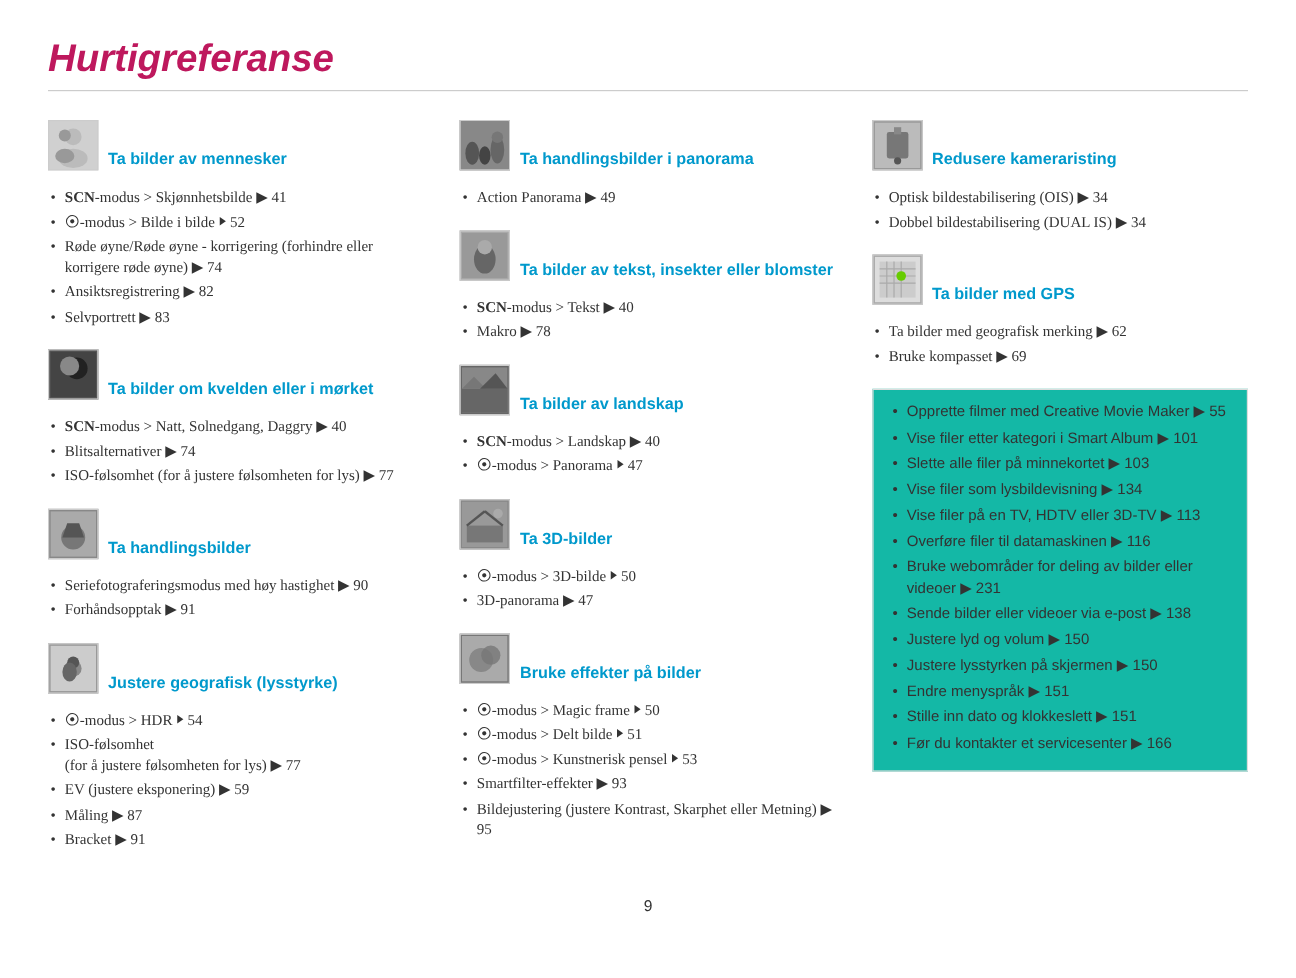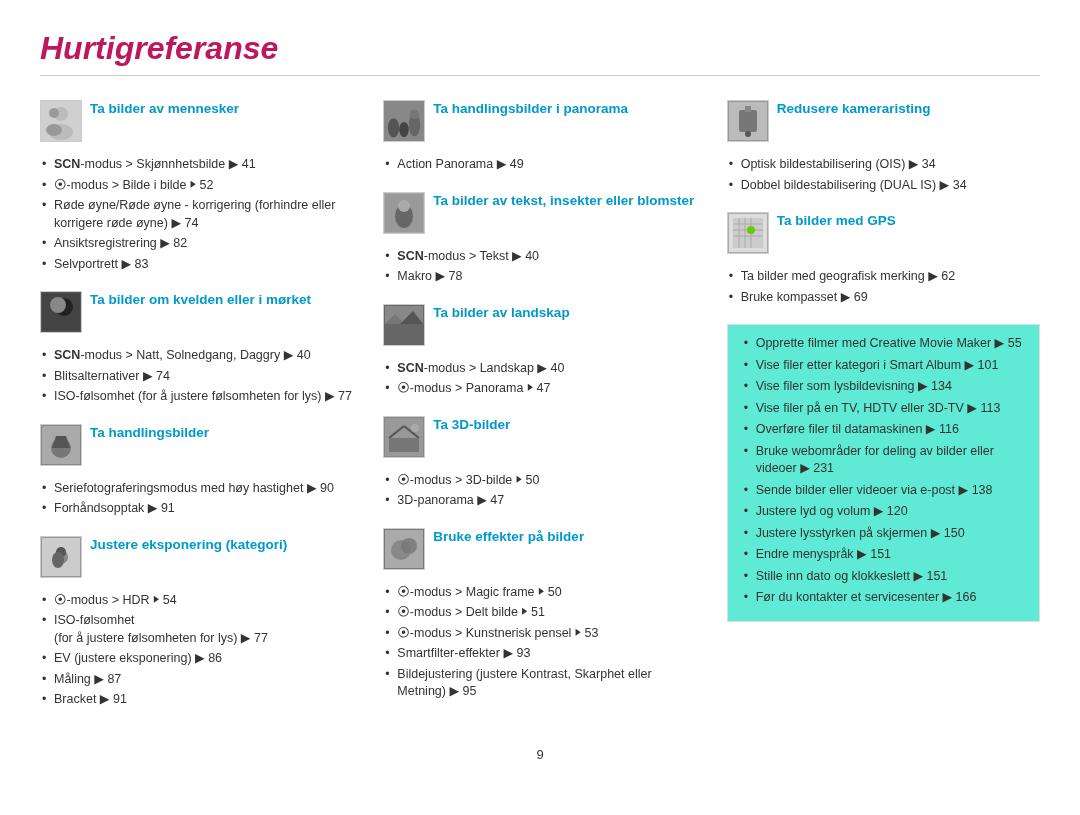--- a/index.html
+++ b/index.html
@@ -27,21 +27,21 @@
     .columns {
       display: grid;
       grid-template-columns: 1fr 1fr 1fr;
       gap: 0 30px;
     }
     .section {
       margin-bottom: 18px;
     }
     .section-header {
       display: flex;
-      align-items: flex-start;
+      align-items: flex-end;
       margin-bottom: 6px;
       gap: 8px;
     }
     .section-icon {
       width: 42px;
       height: 42px;
       flex-shrink: 0;
       border: 1px solid #ccc;
       background: #eee;
       display: flex;
@@ -54,40 +54,41 @@
     .section-title {
       font-size: 13.5px;
       color: #0099cc;
       font-weight: bold;
       line-height: 1.3;
     }
     .section ul {
       list-style: none;
       padding-left: 0;
       margin-top: 14px;
+      font-family: Liberation Serif, serif;
     }
     .section ul li {
       position: relative;
       padding-left: 14px;
       margin-bottom: 3px;
       font-size: 12.5px;
       color: #333;
       line-height: 1.4;
     }
     .section ul li::before {
       content: "•";
       position: absolute;
       left: 2px;
       color: #333;
     }
     .section ul li b, .section ul li strong {
       font-weight: bold;
     }
     .col3-extra {
-      background: #5eead4;
+      background: #14b8a6;
       border: 1px solid #ddd;
       padding: 10px 14px;
       margin-top: 8px;
     }
     .col3-extra ul {
       list-style: none;
       padding: 0;
     }
     .col3-extra ul li {
       position: relative;
@@ -190,26 +191,26 @@
     <div class="section">
       <div class="section-header">
         <div class="section-icon icon-exposure">
           <svg width="38" height="38" viewBox="0 0 38 38">
             <rect width="38" height="38" fill="#ccc"></rect>
             <circle cx="19" cy="19" r="7" fill="#888"></circle>
             <circle cx="19" cy="14" r="5" fill="#555"></circle>
             <ellipse cx="16" cy="22" rx="6" ry="8" fill="#666"></ellipse>
           </svg>
         </div>
-        <span class="section-title">Justere eksponering (kategori)</span>
+        <span class="section-title">Justere geografisk (lysstyrke)</span>
       </div>
       <ul>
         <li>⦿-modus &gt; HDR ▶ 54</li>
         <li>ISO-følsomhet<br>(for å justere følsomheten for lys) ▶ 77</li>
-        <li>EV (justere eksponering) ▶ 86</li>
+        <li>EV (justere eksponering) ▶ 59</li>
         <li>Måling ▶ 87</li>
         <li>Bracket ▶ 91</li>
       </ul>
     </div>
   </div>
 
   <div>
 
     <div class="section">
       <div class="section-header">
@@ -344,26 +345,27 @@
       <ul>
         <li>Ta bilder med geografisk merking ▶ 62</li>
         <li>Bruke kompasset ▶ 69</li>
       </ul>
     </div>
 
     <div class="col3-extra">
       <ul>
         <li>Opprette filmer med Creative Movie Maker ▶ 55</li>
         <li>Vise filer etter kategori i Smart Album ▶ 101</li>
+        <li>Slette alle filer på minnekortet ▶ 103</li>
         <li>Vise filer som lysbildevisning ▶ 134</li>
         <li>Vise filer på en TV, HDTV eller 3D-TV ▶ 113</li>
         <li>Overføre filer til datamaskinen ▶ 116</li>
         <li>Bruke webområder for deling av bilder eller videoer ▶ 231</li>
         <li>Sende bilder eller videoer via e-post ▶ 138</li>
-        <li>Justere lyd og volum ▶ 120</li>
+        <li>Justere lyd og volum ▶ 150</li>
         <li>Justere lysstyrken på skjermen ▶ 150</li>
         <li>Endre menyspråk ▶ 151</li>
         <li>Stille inn dato og klokkeslett ▶ 151</li>
         <li>Før du kontakter et servicesenter ▶ 166</li>
       </ul>
     </div>
   </div>
 
 </div>
 

